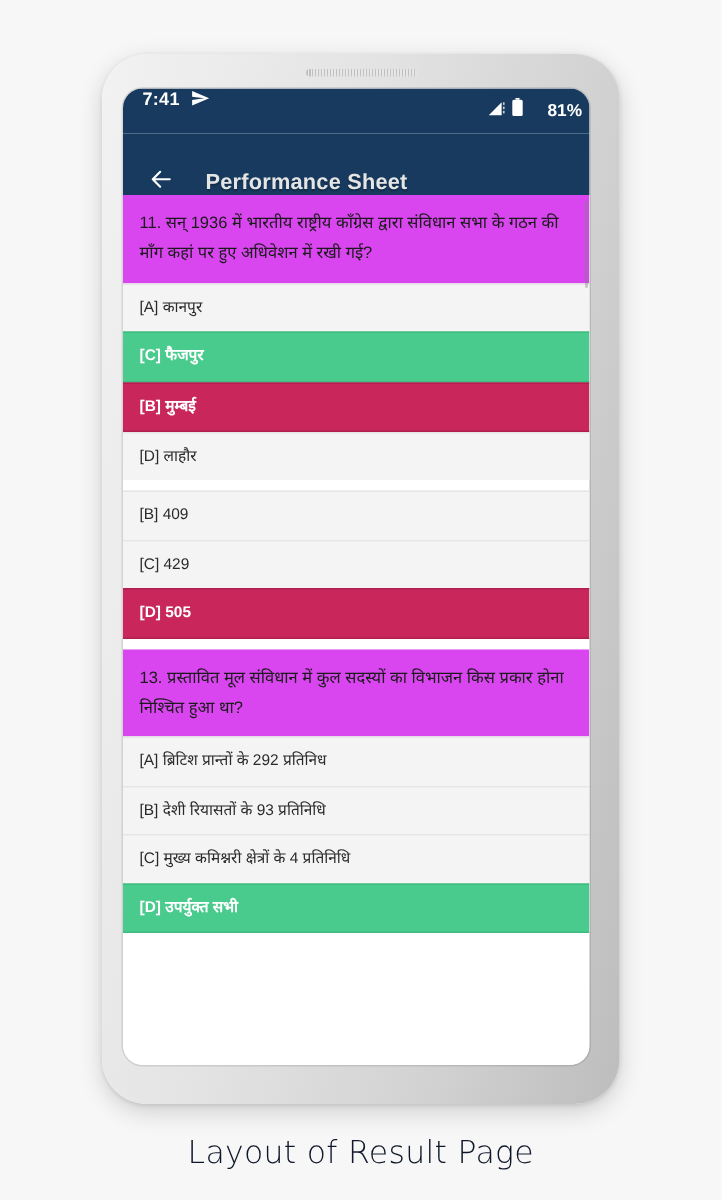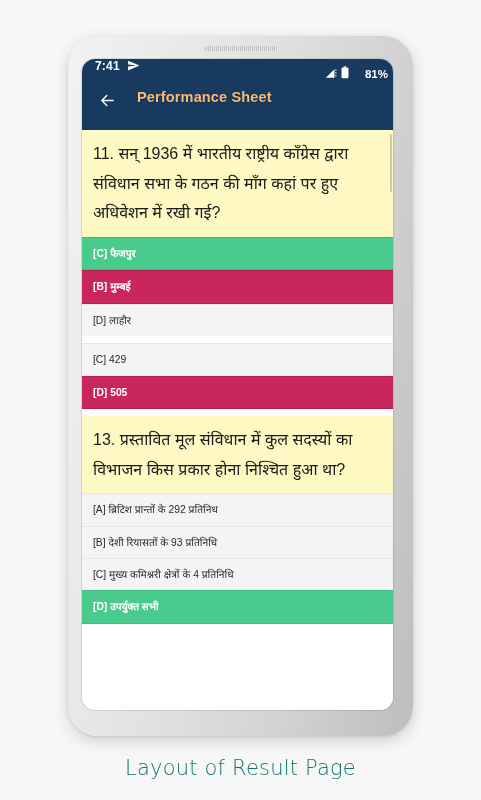--- a/index.html
+++ b/index.html
@@ -83,23 +83,23 @@
     font-weight: bold;
     margin-left: 12px;
   }
 
   
   #app-bar {
     flex: 0 0 auto;
     height: 41px;
     background: #173a5e;
     display: flex;
-    align-items: flex-start;
+    align-items: flex-end;
     padding-left: 14px;
-    color: #fdba74;
+    color: #e5e5e5;
   }
   #back-button {
     width: 22px;
     height: 22px;
     display: flex;
     align-items: center;
     justify-content: center;
     cursor: pointer;
   }
   #app-bar-title {
@@ -127,25 +127,25 @@
     background: rgba(130,130,130,0.38);
     border-radius: 1px;
   }
 
   .question-card {
     background: #f4f4f4;
     margin-bottom: 7px;
   }
 
   .question-text {
-    font-size: 16px;
+    font-size: 11px;
     line-height: 1.85;
     color: #1b1b1b;
     padding: 9px 11px 9px 11px;
-    background: #fef9c3;
+    background: #d946ef;
   }
 
   .option-row {
     font-size: 10.3px;
     line-height: 1.5;
     color: #2a2a2a;
     padding: 8px 11px;
     background: #f4f4f4;
     border-top: 1px solid #e6e6e6;
     cursor: pointer;
@@ -168,21 +168,21 @@
   }
 
   
   #caption {
     position: absolute;
     left: 0;
     right: 0;
     top: 756px;
     text-align: center;
     font-size: 21px;
-    color: #0f766e;
+    color: #0f172a;
     font-family: "DejaVu Sans", sans-serif;
     font-weight: 300;
     letter-spacing: 0.2px;
   }
 </style>
 </head>
 <body>
 
 <div id="phone-frame">
   <div id="phone-earpiece"></div>
@@ -222,26 +222,28 @@
         </svg>
       </div>
       <div id="app-bar-title">Performance Sheet</div>
     </div>
 
     <div id="content-scroll">
       <div id="scroll-indicator"></div>
 
       <div class="question-card">
         <div class="question-text">11. सन् 1936 में भारतीय राष्ट्रीय काँग्रेस द्वारा संविधान सभा के गठन की माँग कहां पर हुए अधिवेशन में रखी गई?</div>
+        <div class="option-row">[A] कानपुर</div>
         <div class="option-row correct">[C] फैजपुर</div>
         <div class="option-row wrong">[B] मुम्बई</div>
         <div class="option-row">[D] लाहौर</div>
       </div>
 
       <div class="question-card">
+        <div class="option-row">[B] 409</div>
         <div class="option-row">[C] 429</div>
         <div class="option-row wrong">[D] 505</div>
       </div>
 
       <div class="question-card">
         <div class="question-text">13. प्रस्तावित मूल संविधान में कुल सदस्यों का विभाजन किस प्रकार होना निश्चित हुआ था?</div>
         <div class="option-row">[A] ब्रिटिश प्रान्तों के 292 प्रतिनिध</div>
         <div class="option-row">[B] देशी रियासतों के 93 प्रतिनिधि</div>
         <div class="option-row">[C] मुख्य कमिश्नरी क्षेत्रों के 4 प्रतिनिधि</div>
         <div class="option-row correct">[D] उपर्युक्त सभी</div>

